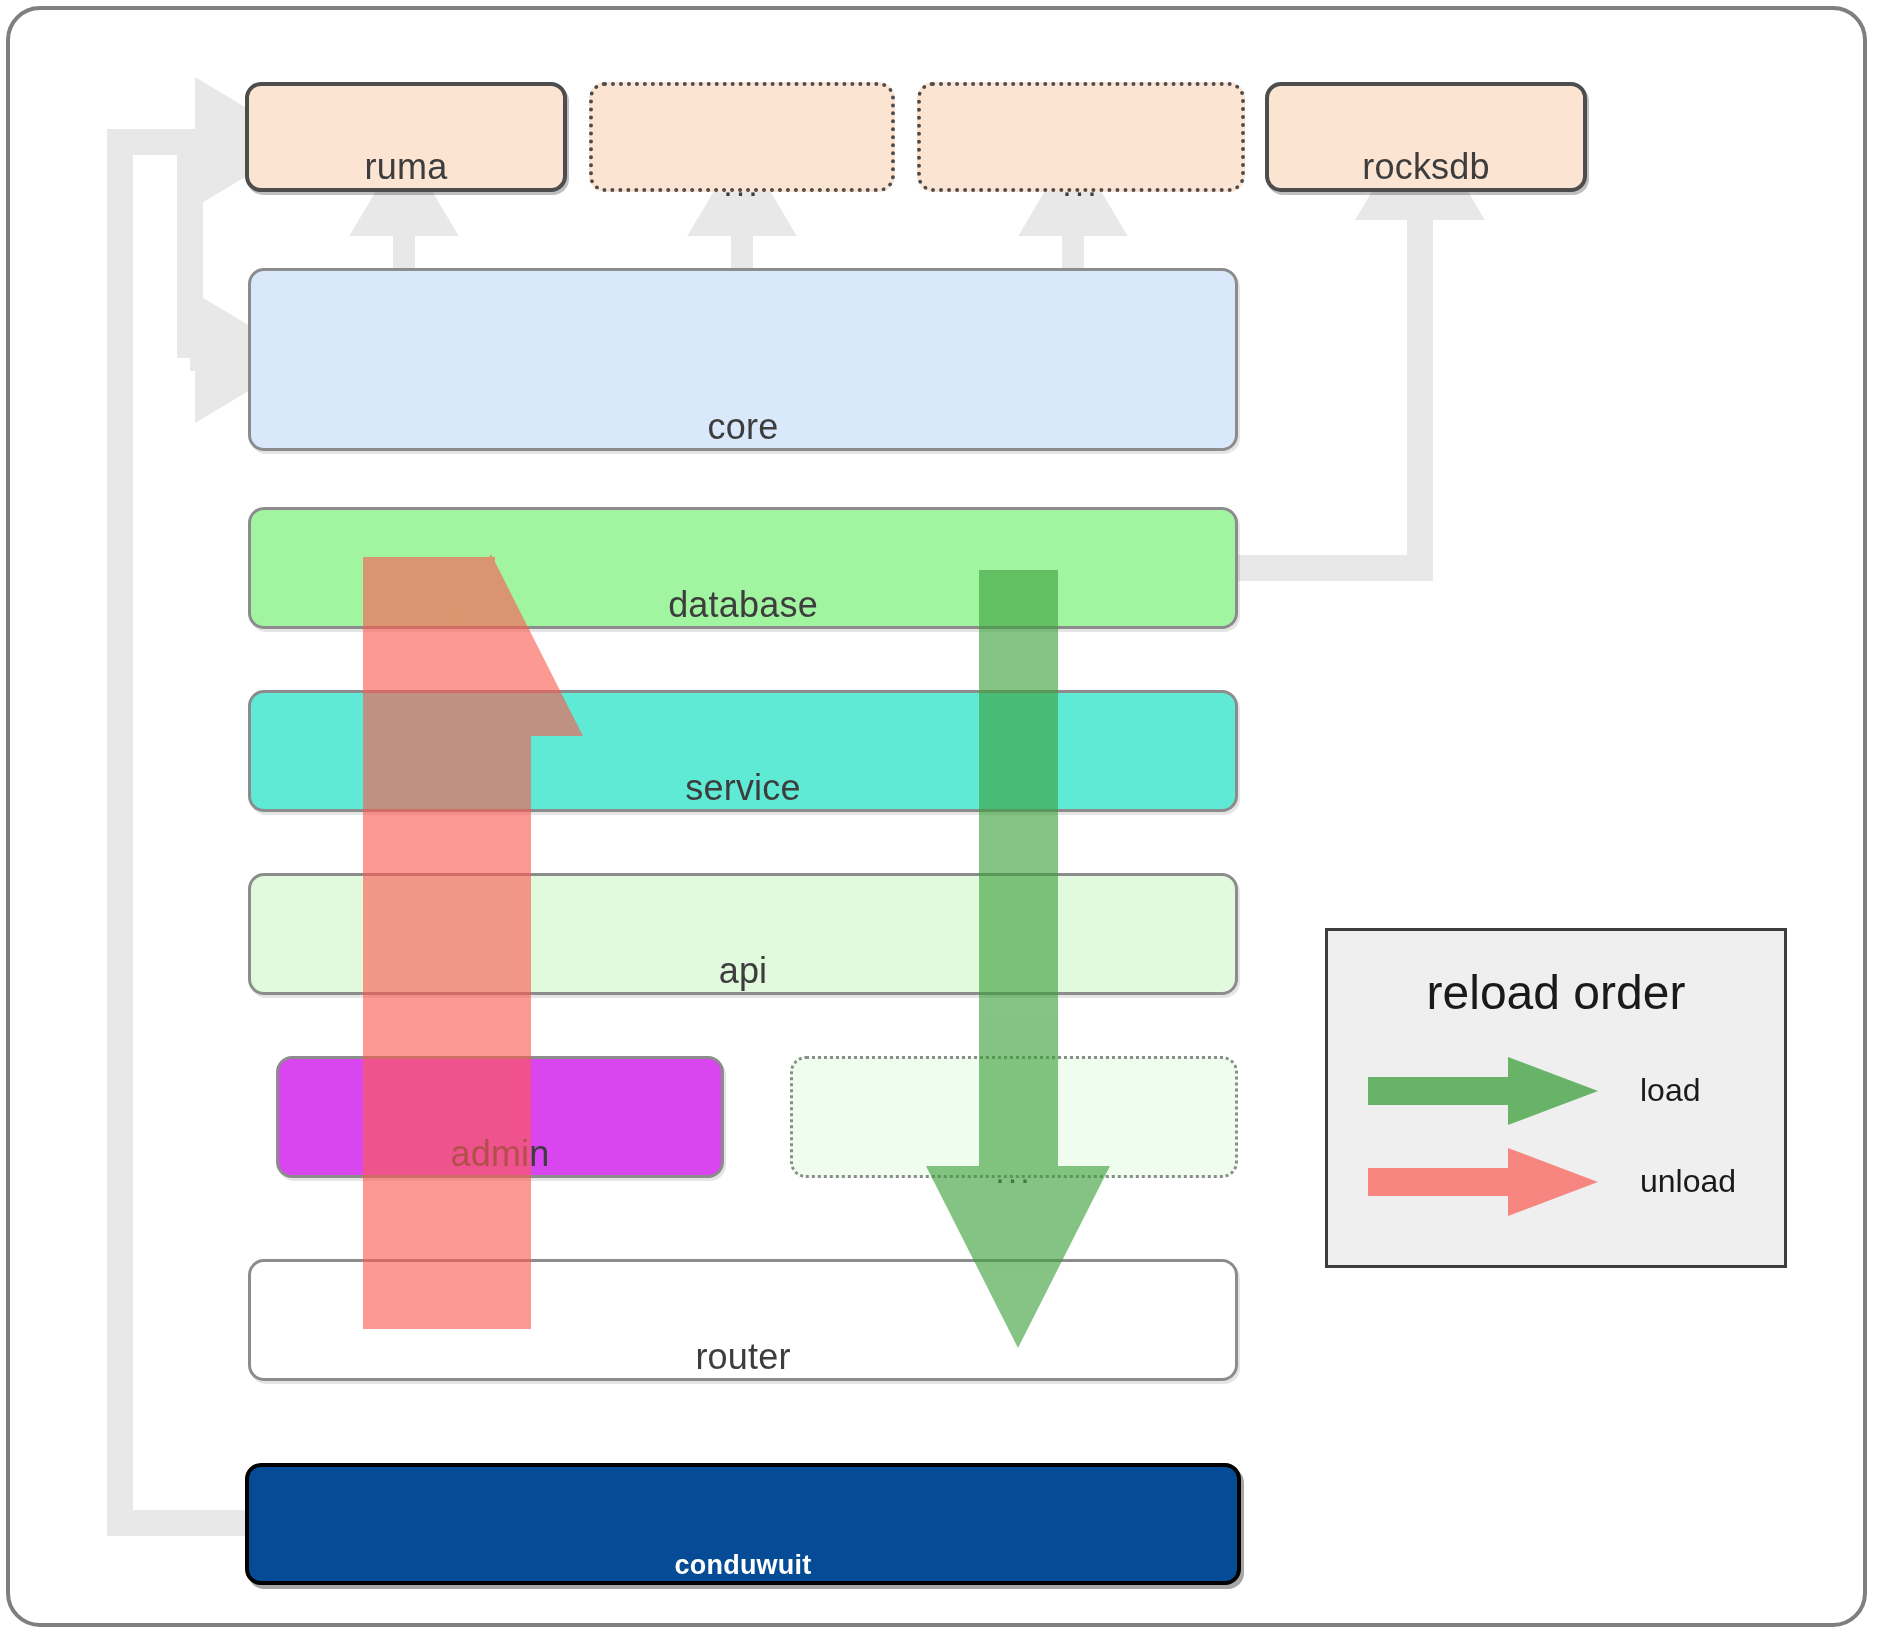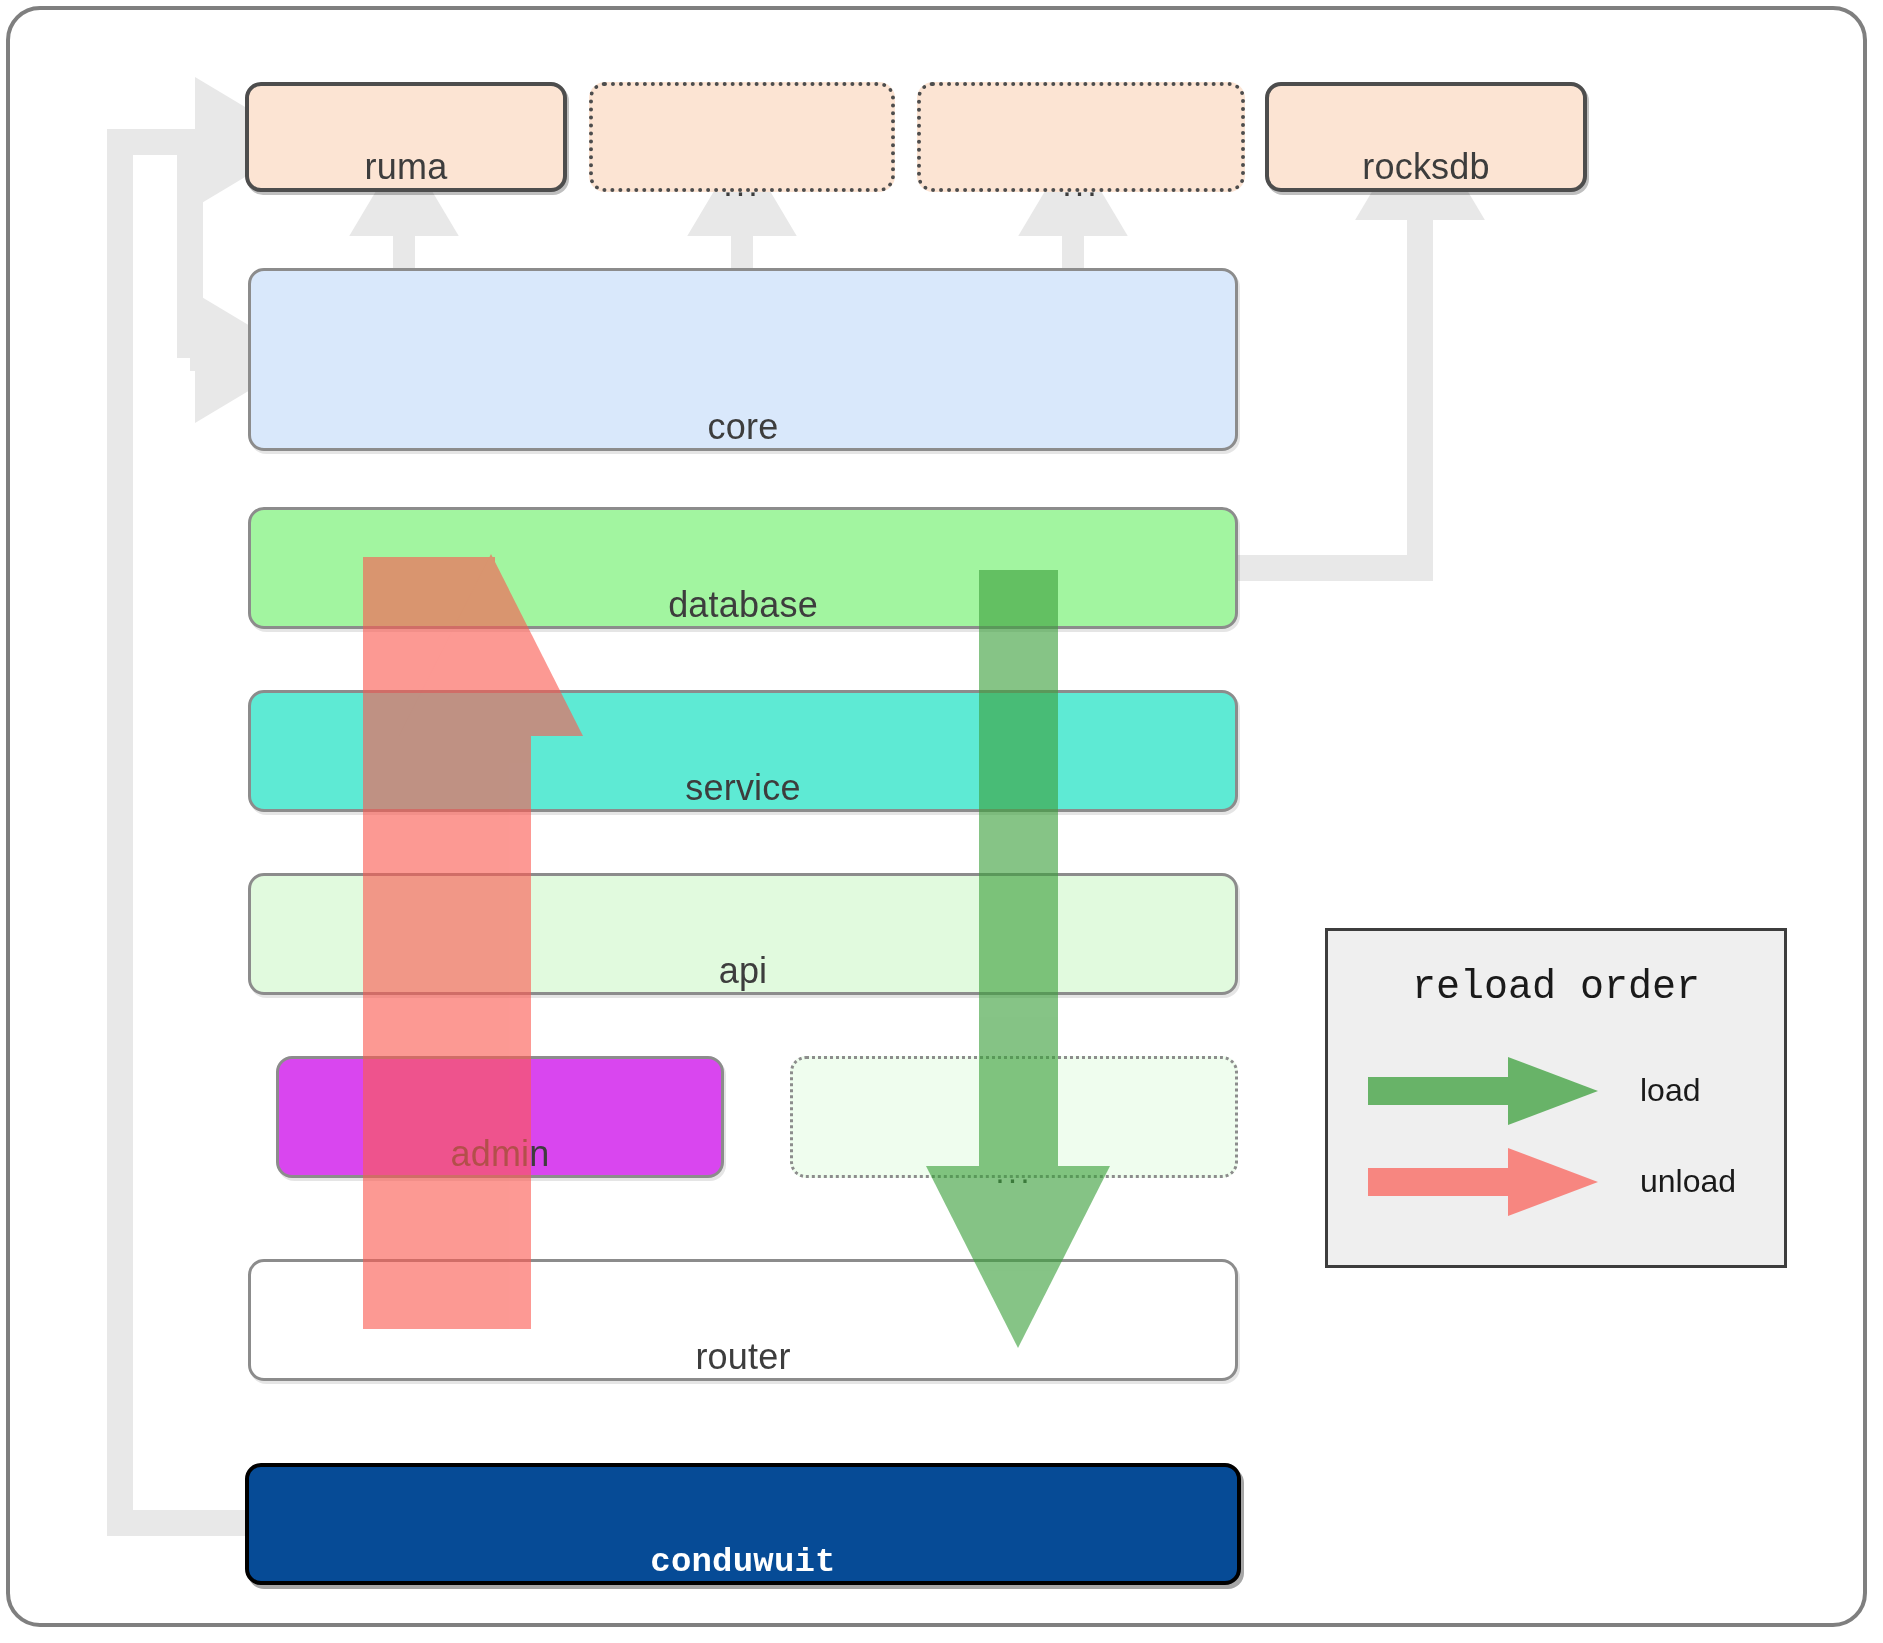--- a/index.html
+++ b/index.html
@@ -79,21 +79,21 @@
   #legend{
     position:absolute;
     left:1325px;top:928px;
     width:462px;height:340px;
     background:#efefef;
     border:3px solid #3d3d3d;
     box-sizing:border-box;
   }
   #legend-title{
     position:absolute;left:0;top:34px;width:100%;
-    text-align:center;font-size:40px;color:#1a1a1a;font-family:Liberation Mono, monospace;
+    text-align:center;font-size:48px;color:#1a1a1a;
   }
   .leg-row{position:absolute;left:0;width:100%;height:70px;}
   .leg-label{
     position:absolute;left:312px;top:50%;transform:translateY(-50%);
     font-size:32px;color:#1a1a1a;white-space:nowrap;
   }
   .leg-arrow{position:absolute;left:40px;top:0;width:250px;height:70px;}
 </style>
 </head>
 <body>
@@ -157,21 +157,21 @@
   </div>
 
   <div class="node layer dotted c-dots2" style="left:790px;top:1056px;width:448px;height:122px;">
     <span class="dots">...</span>
   </div>
 
   <div class="node layer c-router" style="left:248px;top:1239px;width:990px;height:122px;margin-top:20px;">
     <span>router</span>
   </div>
 
-  <div class="node c-root" style="left:245px;top:1463px;width:996px;height:122px;font-size:34px;font-family:Liberation Mono, monospace;">
+  <div class="node c-root" style="left:245px;top:1463px;width:996px;height:122px;font-size:27px;">
     <span>conduwuit</span>
   </div>
 
   <svg id="flows" viewBox="0 0 1883 1643" xmlns="http://www.w3.org/2000/svg">
 
     <g opacity="0.62">
       <polygon points="489,557 399,557 399,1329 531,1329 531,557 441,557" fill="#fb5b52" transform="translate(-36,0)"></polygon>
 
       <rect x="452" y="645" width="79" height="684" fill="#fb5b52"></rect>
 

